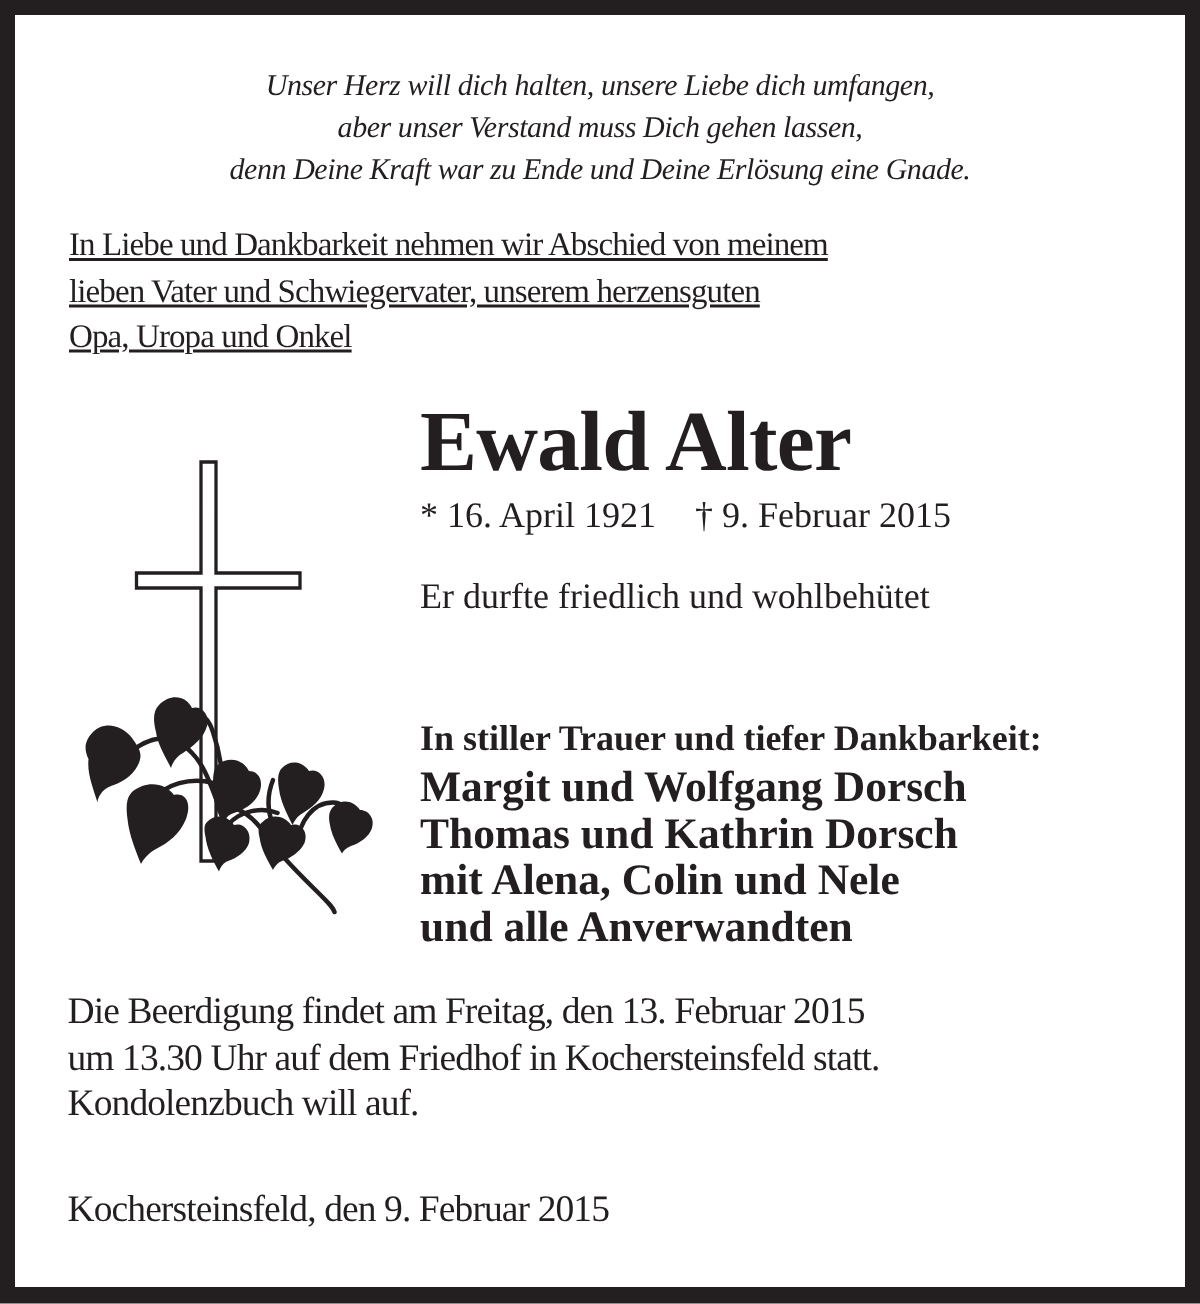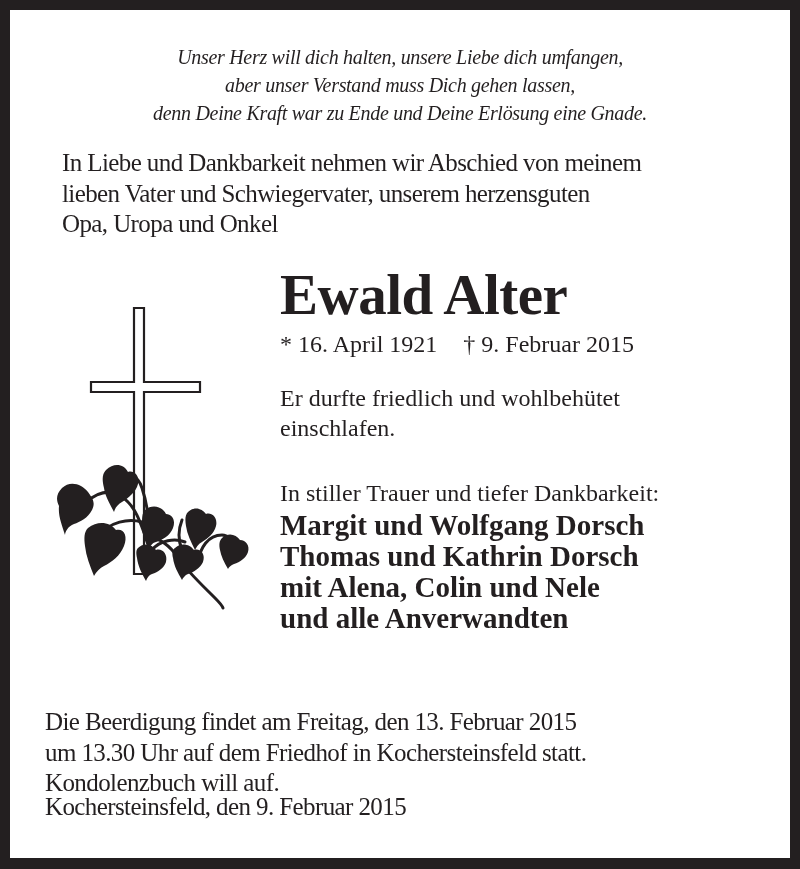--- a/index.html
+++ b/index.html
@@ -24,25 +24,26 @@
     text-align: center;
     font-style: italic;
     font-size: 20px;
     line-height: 28px;
     letter-spacing: -0.3px;
     font-family: Liberation Serif, serif;
   }
   .motto div { white-space: nowrap; }
   .intro {
     position: absolute;
-    left: 52px; top: 138px;
-    font-size: 25px;
+    left: 36px; top: 138px;
+    font-size: 22px;
     line-height: 30.5px;
     letter-spacing: -0.6px;
     white-space: nowrap;
+    text-decoration: underline;
   }
   .name {
     position: absolute;
     left: 270px; top: 253px;
     font-size: 57px;
     font-weight: bold;
     line-height: 64px;
     letter-spacing: -0.5px;
     white-space: nowrap;
     text-align: right;
@@ -61,32 +62,33 @@
     font-size: 24px;
     line-height: 30px;
     white-space: nowrap;
   }
   .mourners-intro {
     position: absolute;
     left: 270px; top: 468px;
     font-size: 24px;
     line-height: 30px;
     white-space: nowrap;
+    font-weight: bold;
   }
   .mourners {
     position: absolute;
     left: 270px; top: 500px;
     font-size: 29px;
     font-weight: bold;
     line-height: 31px;
     white-space: nowrap;
   }
   .funeral {
     position: absolute;
-    left: 35px; top: 697px;
+    left: 35px; top: 650px;
     font-size: 25px;
     line-height: 30.5px;
     letter-spacing: -0.6px;
     white-space: nowrap;
   }
   .place-date {
     position: absolute;
     left: 35px; top: 782px;
     font-size: 25px;
     line-height: 30px;
@@ -117,21 +119,20 @@
   </div>
 
   <div class="name">Ewald Alter</div>
 
   <div class="dates">
     <span>* 16. April 1921</span><span class="gap"></span><span>† 9. Februar 2015</span>
   </div>
 
   <div class="phrase">
     <div>Er durfte friedlich und wohlbehütet</div>
-    <div>einschlafen.</div>
   </div>
 
   <div class="mourners-intro">In stiller Trauer und tiefer Dankbarkeit:</div>
 
   <div class="mourners">
     <div>Margit und Wolfgang Dorsch</div>
     <div>Thomas und Kathrin Dorsch</div>
     <div>mit Alena, Colin und Nele</div>
     <div>und alle Anverwandten</div>
   </div>

